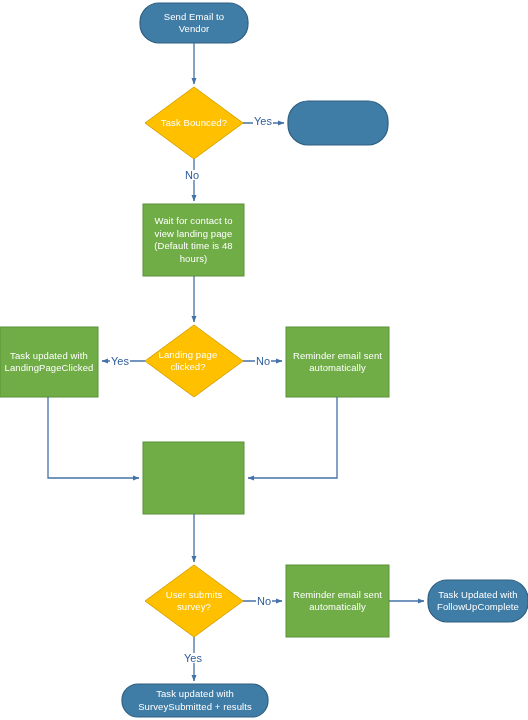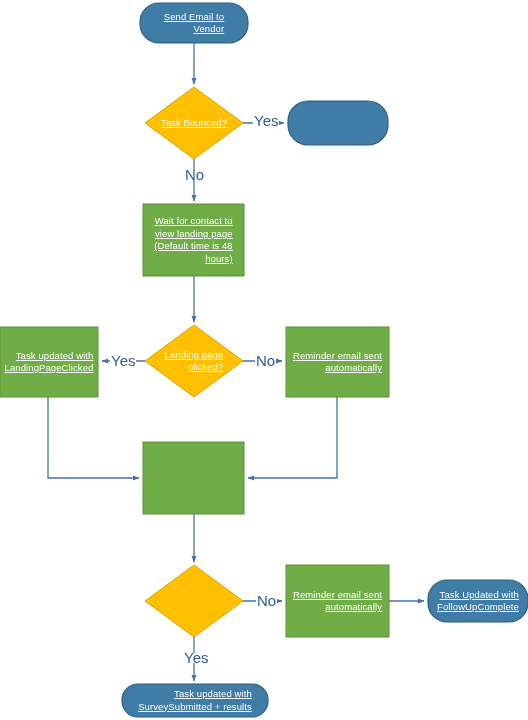--- a/index.html
+++ b/index.html
@@ -23,37 +23,36 @@
     left: 0;
     top: 0;
     width: 528px;
     height: 720px;
   }
   .node-label {
     position: absolute;
     display: flex;
     align-items: center;
     justify-content: center;
-    text-align: right;
+    text-align: center;
     color: #ffffff;
     font-family: "Liberation Sans", sans-serif;
     font-size: 9.5px;
     line-height: 12.5px;
     letter-spacing: 0.1px;
     pointer-events: none;
     box-sizing: border-box;
     padding: 0 3px;
     white-space: pre-line;
-    text-decoration: underline;
   }
   .edge-label {
     position: absolute;
     color: #2E5C9A;
     font-family: "Liberation Sans", sans-serif;
-    font-size: 15px;
+    font-size: 11px;
     line-height: 10px;
     background: #ffffff;
     padding: 0 1px;
     text-align: center;
     white-space: nowrap;
   }
 </style>
 </head>
 <body>
 
@@ -122,30 +121,32 @@
 Vendor</div>
 
   <div class="node-label" style="left:145px; top:87px; width:98px; height:72px;">Task Bounced?</div>
 
 
   <div class="node-label" style="left:143px; top:204px; width:101px; height:72px;">Wait for contact to
 view landing page
 (Default time is 48
 hours)</div>
 
-  <div class="node-label" style="left:145px; top:325px; width:98px; height:72px;">Landing page
+  <div class="node-label" style="left:139px; top:325px; width:98px; height:72px;">Landing page
 clicked?</div>
 
   <div class="node-label" style="left:0px; top:327px; width:98px; height:70px;">Task updated with
 LandingPageClicked</div>
 
   <div class="node-label" style="left:286px; top:327px; width:103px; height:70px;">Reminder email sent
 automatically</div>
 
 
+  <div class="node-label" style="left:145px; top:565px; width:98px; height:72px;">User submits
+survey?</div>
 
   <div class="node-label" style="left:286px; top:565px; width:103px; height:72px;">Reminder email sent
 automatically</div>
 
   <div class="node-label" style="left:428px; top:580px; width:100px; height:42px;">Task Updated with
 FollowUpComplete</div>
 
   <div class="node-label" style="left:122px; top:684px; width:146px; height:33px;">Task updated with
 SurveySubmitted + results</div>
 

